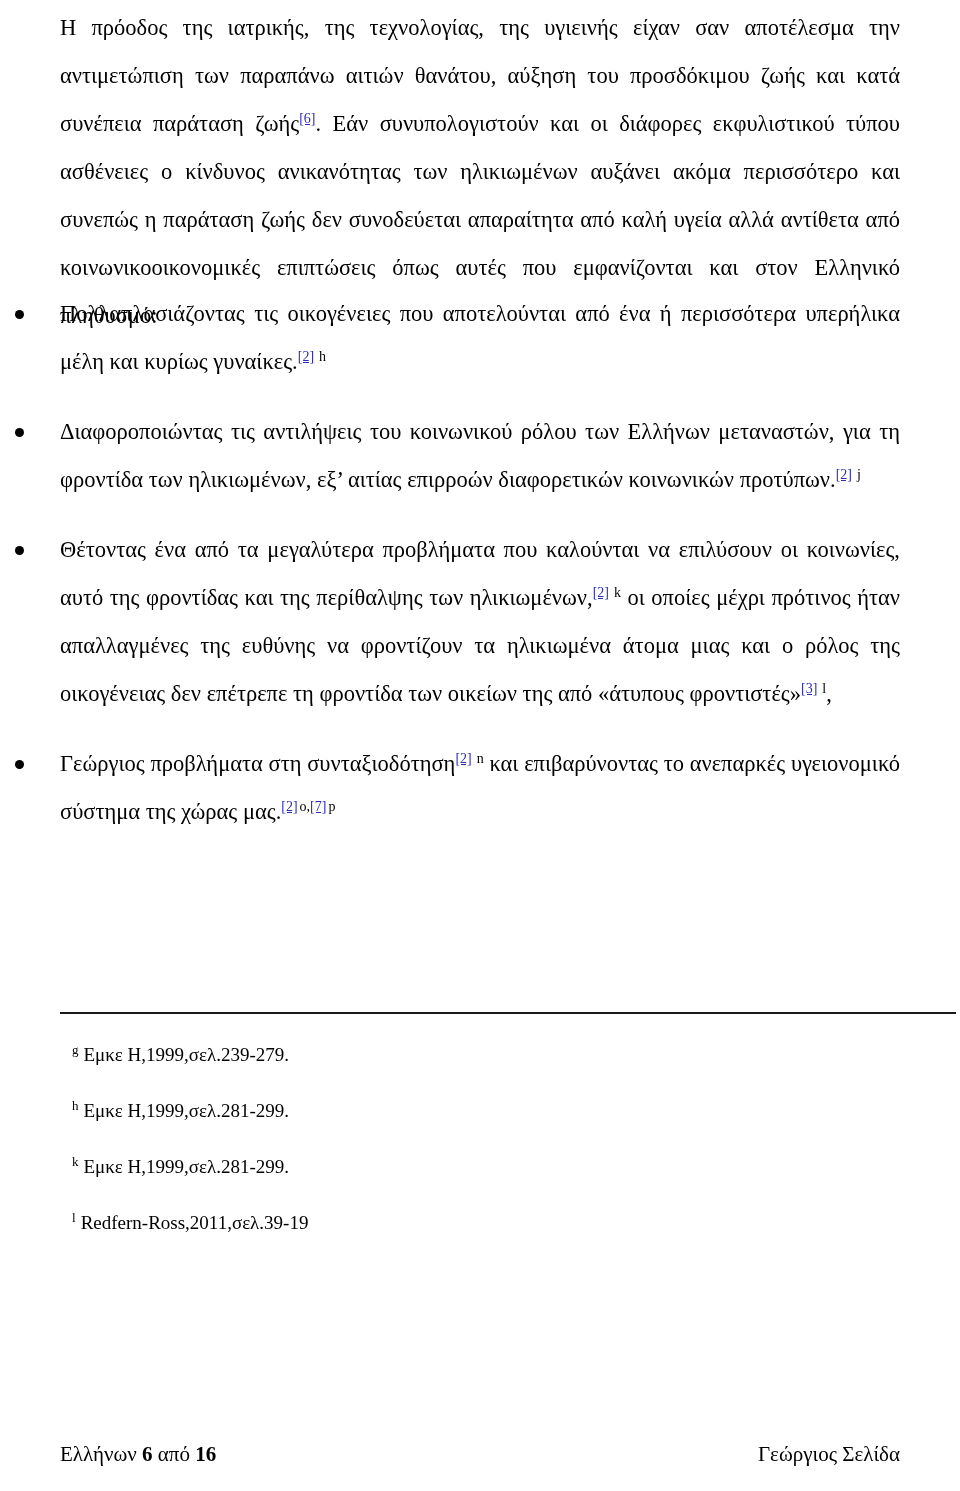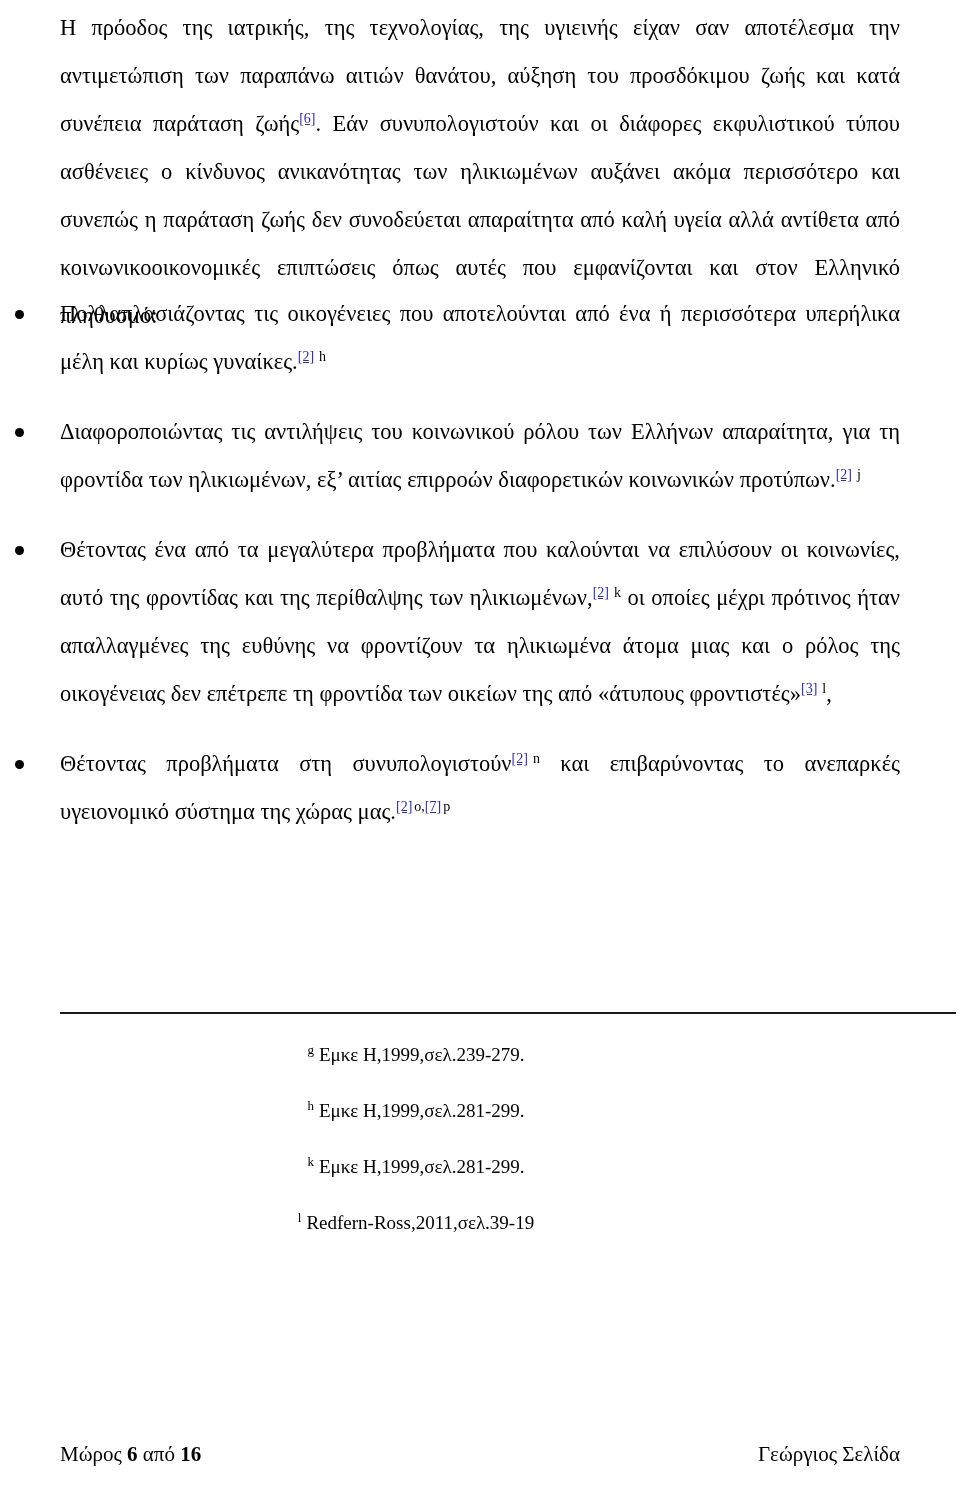--- a/index.html
+++ b/index.html
@@ -108,21 +108,20 @@
     position: absolute;
     left: 60px;
     top: 1042px;
     width: 700px;
   }
   .footnotes .fn {
     font-size: 19px;
     line-height: 26px;
     margin: 0 0 30px 12px;
     white-space: nowrap;
-    text-align: center;
   }
   .footnotes .fn .sup {
     font-size: 13px;
     vertical-align: super;
     line-height: 0;
     padding-right: 5px;
   }
 
   
   .pagefooter {
@@ -148,41 +147,41 @@
   </div>
 
   <ul class="bullets">
 
     <li>
       <span class="li-text"><span>Πολλαπλασιάζοντας τις οικογένειες που αποτελούνται από ένα ή περισσότερα υπερήλικα μέλη και κυρίως γυναίκες.</span><a class="ref" href="#">[2]</a><span class="fnmark">h</span></span>
     </li>
 
 
     <li>
-      <span class="li-text"><span>Διαφοροποιώντας τις αντιλήψεις του κοινωνικού ρόλου των Ελλήνων απαραίτητα, για τη φροντίδα των ηλικιωμένων, εξ’ αιτίας επιρροών διαφορετικών κοινωνικών προτύπων.</span><a class="ref" href="#">[2]</a><span class="fnmark">j</span></span>
+      <span class="li-text"><span>Διαφοροποιώντας τις αντιλήψεις του κοινωνικού ρόλου των Ελλήνων μεταναστών, για τη φροντίδα των ηλικιωμένων, εξ’ αιτίας επιρροών διαφορετικών κοινωνικών προτύπων.</span><a class="ref" href="#">[2]</a><span class="fnmark">j</span></span>
     </li>
 
     <li>
       <span class="li-text"><span>Θέτοντας ένα από τα μεγαλύτερα προβλήματα που καλούνται να επιλύσουν οι κοινωνίες, αυτό της φροντίδας και της περίθαλψης των ηλικιωμένων,</span><a class="ref" href="#">[2]</a><span class="fnmark">k</span> <span>οι οποίες μέχρι πρότινος ήταν απαλλαγμένες της ευθύνης να φροντίζουν τα ηλικιωμένα άτομα μιας και ο ρόλος της οικογένειας δεν επέτρεπε τη φροντίδα των οικείων της από «άτυπους φροντιστές»</span><a class="ref" href="#">[3]</a><span class="fnmark">l</span><span>,</span></span>
     </li>
 
 
     <li>
-      <span class="li-text"><span>Θέτοντας προβλήματα στη συνυπολογιστούν</span><a class="ref" href="#">[2]</a><span class="fnmark">n</span> <span>και επιβαρύνοντας το ανεπαρκές υγειονομικό σύστημα της χώρας μας.</span><a class="ref" href="#">[2]</a><span class="fnmark tightpad">o,</span><a class="ref" href="#">[7]</a><span class="fnmark tightpad">p</span></span>
+      <span class="li-text"><span>Γεώργιος προβλήματα στη συνταξιοδότηση</span><a class="ref" href="#">[2]</a><span class="fnmark">n</span> <span>και επιβαρύνοντας το ανεπαρκές υγειονομικό σύστημα της χώρας μας.</span><a class="ref" href="#">[2]</a><span class="fnmark tightpad">o,</span><a class="ref" href="#">[7]</a><span class="fnmark tightpad">p</span></span>
     </li>
 
   </ul>
 
   <div class="fn-rule"></div>
 
   <div class="footnotes">
     <div class="fn"><span class="sup">g</span><span>Εμκε Η,1999,σελ.239-279.</span></div>
     <div class="fn"><span class="sup">h</span><span>Εμκε Η,1999,σελ.281-299.</span></div>
     <div class="fn"><span class="sup">k</span><span>Εμκε Η,1999,σελ.281-299.</span></div>
     <div class="fn"><span class="sup">l</span><span>Redfern-Ross,2011,σελ.39-19</span></div>
   </div>
 
   <div class="pagefooter">
-    <div class="left"><span>Μώρος</span> <b>6</b> <span>από</span> <b>16</b></div>
+    <div class="left"><span>Ελλήνων</span> <b>6</b> <span>από</span> <b>16</b></div>
     <div class="right">Γεώργιος Σελίδα</div>
   </div>
 
 </div>
 
 </body></html>

